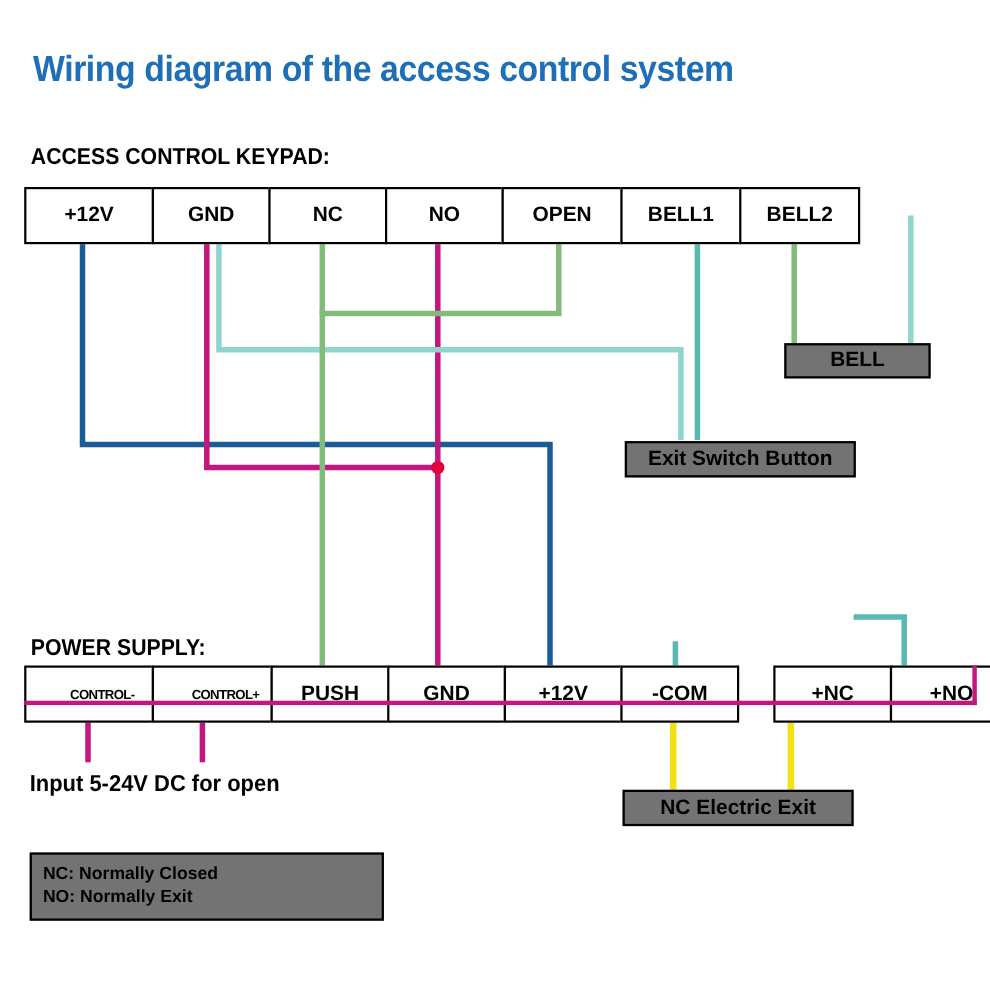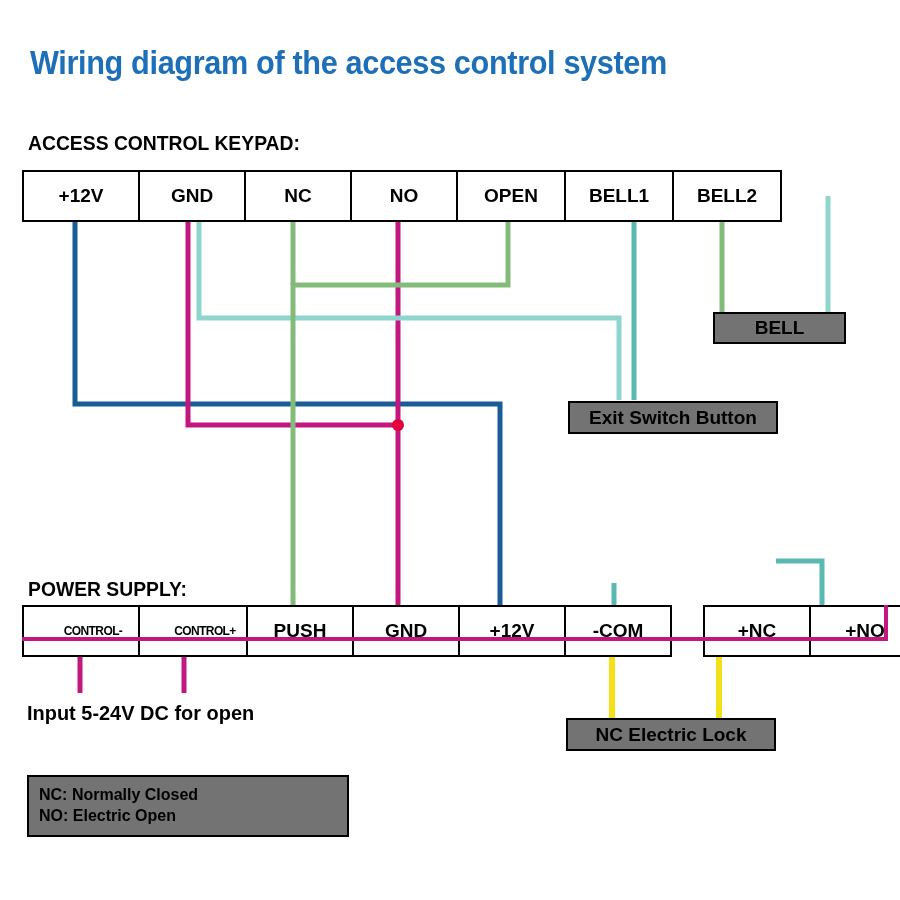--- a/index.html
+++ b/index.html
@@ -113,22 +113,22 @@
       <div class="term" style="width: 112px;">+NO</div>
     </div>
   <div class="ps-accent" style="left:884px;top:605px;width:4px;height:36px;"></div>
   <div class="ps-accent" style="left:22px;top:637px;width:866px;height:4px;"></div>
 
   <div class="box" style="left:713px;top:312px;width:133px;height:32px;">BELL</div>
 
   <div class="box" style="left:568px;top:401px;width:210px;height:33px;">Exit Switch Button</div>
 
 
-  <div class="box" style="left:566px;top:718px;width:210px;height:33px;">NC Electric Lock</div>
+  <div class="box" style="left:566px;top:718px;width:210px;height:33px;">NC Electric Exit</div>
 
   <div class="note" style="left:27px;top:701px;">Input 5-24V DC for open</div>
 
   <div class="box legend" style="left:27px;top:775px;width:322px;height:62px;">
     <div>NC: Normally Closed</div>
-    <div>NO: Electric Open</div>
+    <div>NO: Normally Exit</div>
   </div>
 
 </div>
 
 </body></html>

